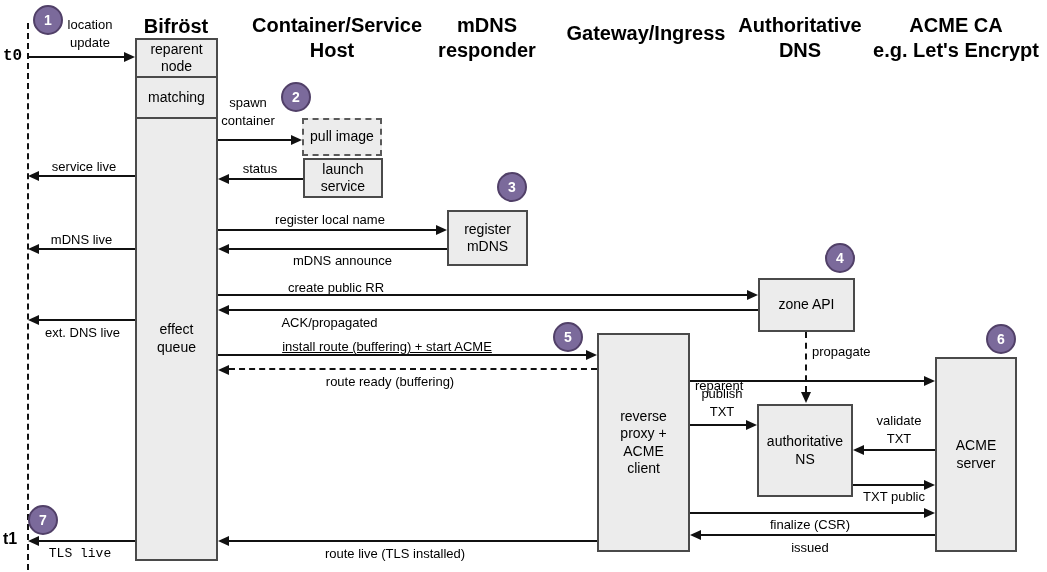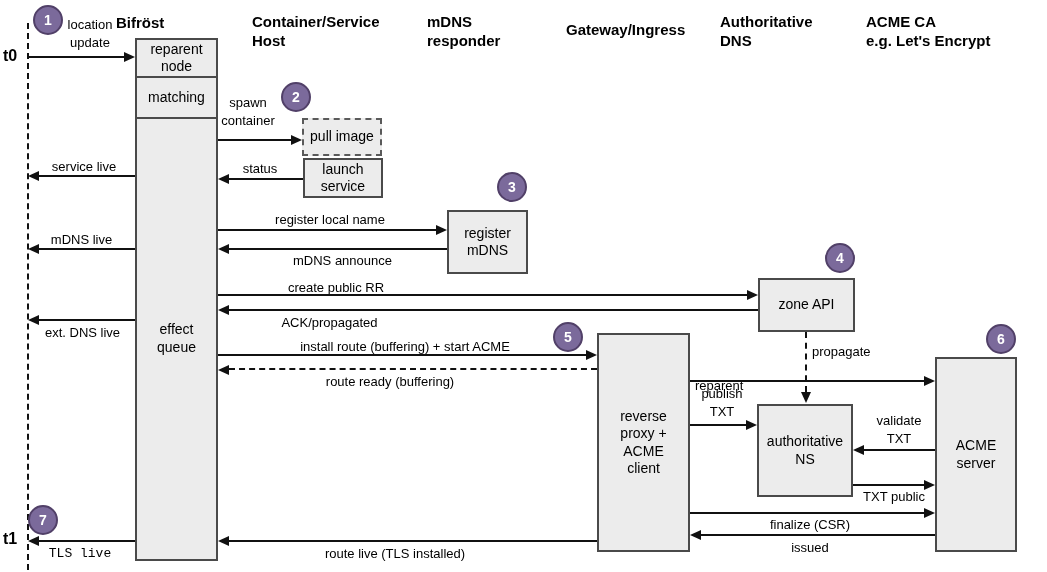--- a/index.html
+++ b/index.html
@@ -1,20 +1,20 @@
 <!DOCTYPE html>
 <html><head>
 <meta charset="utf-8">
 <style>
   html,body{margin:0;padding:0;background:#fff;}
   #stage{
     position:relative;width:1047px;height:572px;background:#ffffff;
     font-family:"Liberation Sans",sans-serif;color:#000;overflow:hidden;
   }
-  .hdr{position:absolute;font-weight:bold;font-size:15px;
+  .hdr{position:absolute;font-weight:bold;font-size:20px;text-align:center;
        white-space:pre-line;line-height:1.25;}
   .tlabel{position:absolute;font-weight:bold;font-size:16px;}
   .box{position:absolute;box-sizing:border-box;background:#ececec;border:2px solid #4a4a4a;
        display:flex;align-items:center;justify-content:center;text-align:center;
        font-size:14px;line-height:1.25;white-space:pre-line;}
   .box.dashed{border-style:dashed;border-color:#5a5a5a;}
   .msg{position:absolute;font-size:13px;text-align:center;white-space:pre-line;line-height:1.35;}
   .msg.left{text-align:left;margin-top:12px;}
   .ln{position:absolute;height:2px;background:#111;}
   .ln.dash{height:0;background:none;border-top:2px dashed #111;}
@@ -28,21 +28,21 @@
          background:#7b6a9b;border:2px solid #514068;color:#fff;font-weight:bold;font-size:14px;
          display:flex;align-items:center;justify-content:center;}
   .barlabel{position:absolute;font-size:14px;text-align:center;white-space:pre-line;line-height:1.3;}
 </style>
 </head>
 <body>
 
 <div id="stage">
 
   <div class="timeline" style="left:27px;top:23px;height:547px;"></div>
-  <div class="tlabel" style="left:3px;top:47px;">t0</div>
+  <div class="tlabel" style="left:3px;top:47px;font-family:Liberation Mono, monospace;">t0</div>
   <div class="tlabel" style="left:3px;top:530px;">t1</div>
 
   <div class="hdr" style="left:116px;top:14px;width:120px;">Bifröst</div>
   <div class="hdr" style="left:252px;top:13px;width:160px;">Container/Service
 Host</div>
   <div class="hdr" style="left:427px;top:13px;width:120px;">mDNS
 responder</div>
   <div class="hdr" style="left:566px;top:21px;width:160px;">Gateway/Ingress</div>
   <div class="hdr" style="left:720px;top:13px;width:160px;">Authoritative
 DNS</div>
@@ -52,21 +52,21 @@
   <div class="box" style="left:135px;top:76px;width:83px;height:43px;">matching</div>
   <div class="box" style="left:135px;top:38px;width:83px;height:40px;">reparent
 node</div>
   <div class="box" style="left:135px;top:117px;width:83px;height:444px;"></div>
   <div class="barlabel" style="left:135px;top:320px;width:83px;">effect
 queue</div>
 
   <div class="box" style="left:303px;top:158px;width:80px;height:40px;">launch
 service</div>
   <div class="box dashed" style="left:302px;top:118px;width:80px;height:38px;">pull image</div>
-  <div class="box" style="left:447px;top:210px;width:81px;height:64px;">register
+  <div class="box" style="left:447px;top:210px;width:81px;height:56px;">register
 mDNS</div>
   <div class="box" style="left:758px;top:278px;width:97px;height:54px;">zone API</div>
   <div class="box" style="left:597px;top:333px;width:93px;height:219px;">reverse
 proxy +
 ACME
 client</div>
   <div class="box" style="left:757px;top:404px;width:96px;height:93px;">authoritative
 NS</div>
   <div class="box" style="left:935px;top:357px;width:82px;height:195px;">ACME
 server</div>
@@ -114,21 +114,21 @@
   <div class="ah r" style="left:747px;top:290px;"></div>
 
   <div class="msg" style="left:252px;top:314px;width:155px;">ACK/propagated</div>
   <div class="ln" style="left:229px;top:309px;width:529px;"></div>
   <div class="ah l" style="left:218px;top:305px;"></div>
 
   <div class="msg" style="left:30px;top:324px;width:105px;">ext. DNS live</div>
   <div class="ln" style="left:39px;top:319px;width:96px;"></div>
   <div class="ah l" style="left:28px;top:315px;"></div>
 
-  <div class="msg" style="left:272px;top:338px;width:266px;">install route (buffering) + start ACME</div>
+  <div class="msg" style="left:254px;top:338px;width:266px;text-decoration:underline;">install route (buffering) + start ACME</div>
   <div class="ln" style="left:218px;top:354px;width:368px;"></div>
   <div class="ah r" style="left:586px;top:350px;"></div>
 
   <div class="msg" style="left:310px;top:373px;width:160px;">route ready (buffering)</div>
   <div class="ln dash" style="left:229px;top:368px;width:368px;"></div>
   <div class="ah l" style="left:218px;top:365px;"></div>
 
   <div class="msg left" style="left:695px;top:365px;width:80px;">reparent</div>
   <div class="ln" style="left:690px;top:380px;width:234px;"></div>
   <div class="ah r" style="left:924px;top:376px;"></div>

